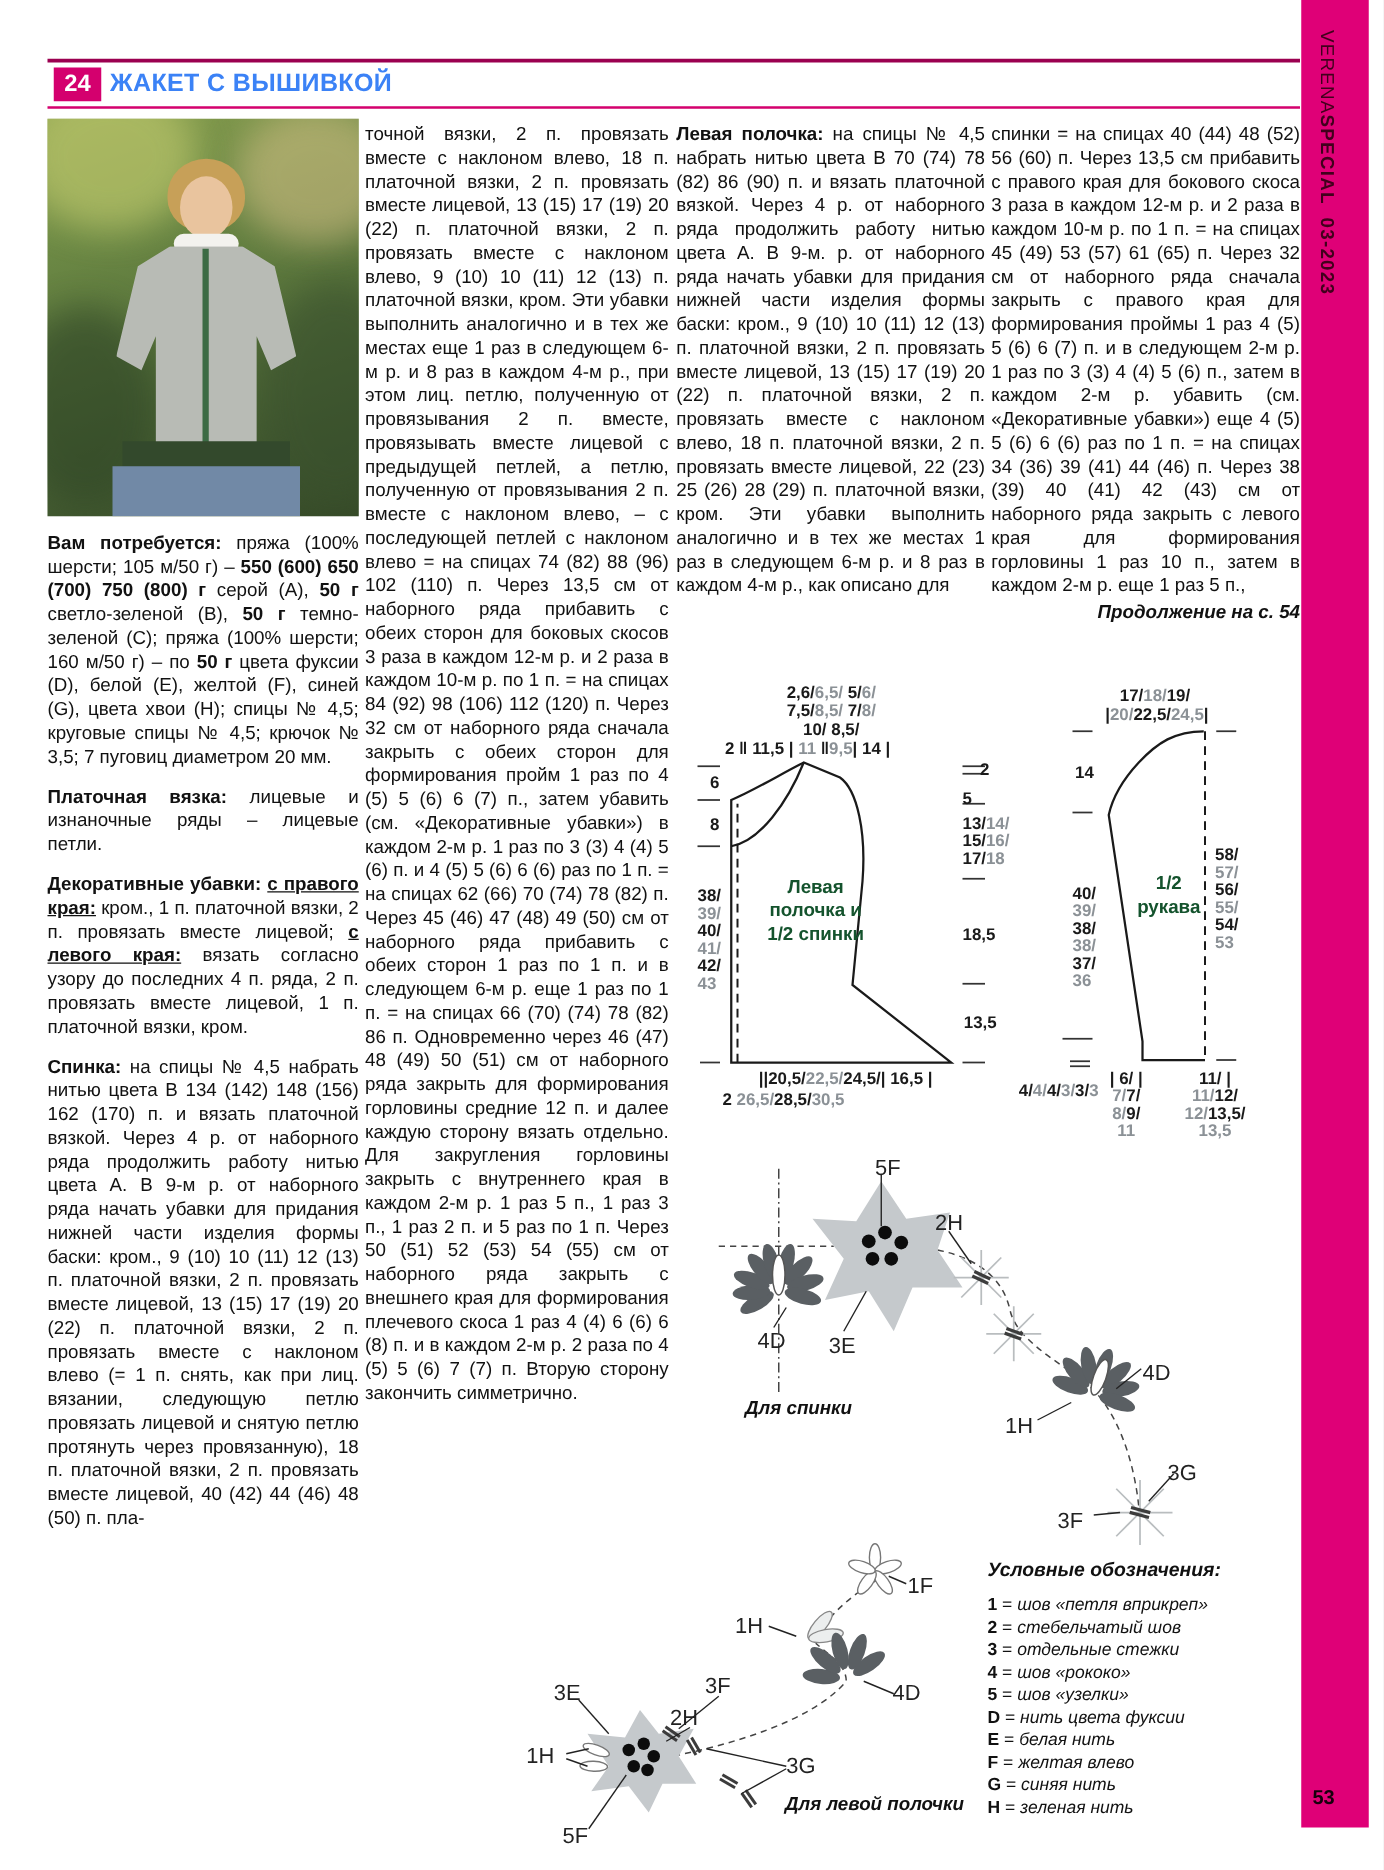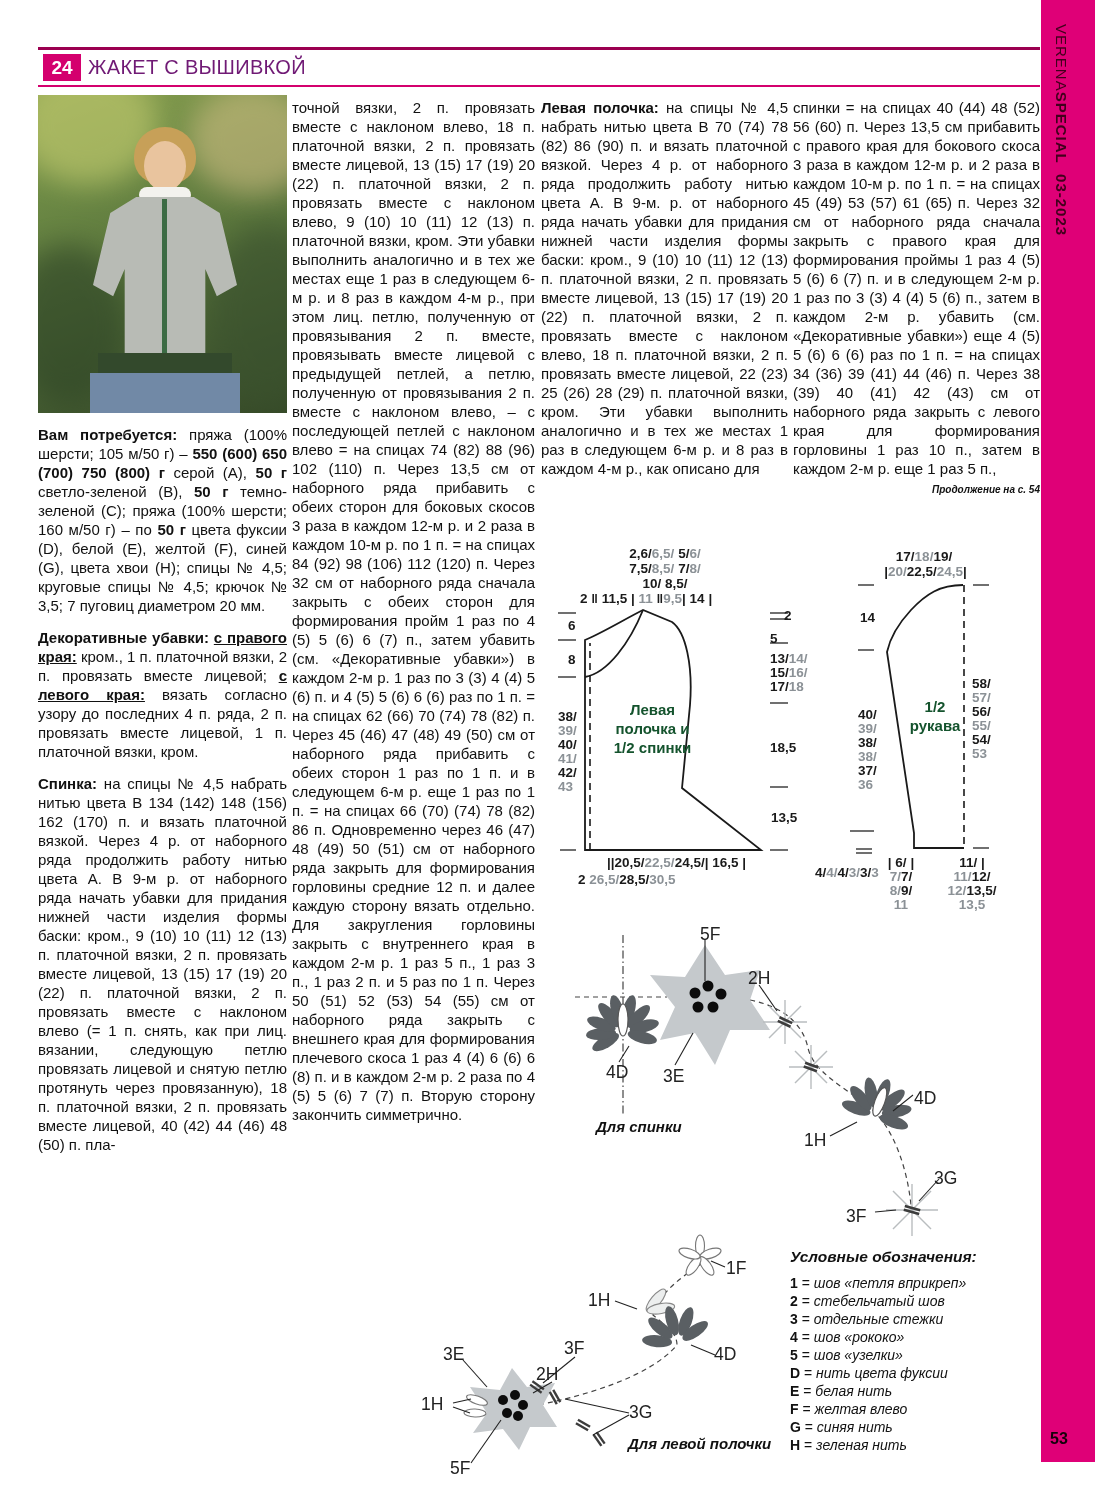--- a/index.html
+++ b/index.html
@@ -3,34 +3,34 @@
 <meta charset="utf-8">
 <style>
   html,body{margin:0;padding:0;background:#e8e8e8;}
   #page{position:relative;width:1107px;height:1496px;background:#ffffff;overflow:hidden;
         font-family:"Liberation Sans","DejaVu Sans",sans-serif;color:#111;}
   
   .rule-top{position:absolute;left:38px;top:47px;width:1002px;height:3px;background:#9b0050;}
   .rule-sub{position:absolute;left:38px;top:85px;width:1002px;height:2px;background:#d4006e;}
   .badge{position:absolute;left:43px;top:54px;width:38px;height:27px;background:#d4006e;color:#fff;
          font-weight:700;font-size:19px;display:flex;align-items:center;justify-content:center;}
-  .ptitle{position:absolute;left:88px;top:56px;font-size:20px;font-weight:400;color:#701a75;letter-spacing:.3px;}
+  .ptitle{position:absolute;left:88px;top:56px;font-size:20px;font-weight:700;color:#3b82f6;letter-spacing:.3px;}
   
   .sidebar{position:absolute;left:1041px;top:0;width:54px;height:1462px;background:#df0077;}
   .sidetext{position:absolute;left:12px;top:24px;writing-mode:vertical-rl;color:#41001c;
             font-size:15px;letter-spacing:1px;white-space:nowrap;}
   .sidetext b{font-weight:700;}
   .pagenum{position:absolute;left:1050px;top:1430px;font-size:16px;font-weight:700;color:#16000c;}
   
   .col{position:absolute;text-align:justify;font-size:15px;line-height:19px;}
   .col p{margin:0 0 13px 0;}
   .seg-b{font-weight:700;}
   .seg-u{font-weight:700;text-decoration:underline;}
   .seg-g{color:#8b9196;}
-  .cont{font-weight:700;font-style:italic;text-align:right;font-size:10px;margin-top:2px;}
+  .cont{font-weight:700;font-style:italic;text-align:right;font-size:15px;margin-top:2px;}
   
   .photo{position:absolute;left:38px;top:95px;width:249px;height:318px;overflow:hidden;
          background:linear-gradient(160deg,#8aa04f 0%,#6d8a45 25%,#55703a 55%,#41582f 80%,#364a28 100%);}
   .photo .blob{position:absolute;border-radius:50%;filter:blur(14px);}
   .ph-hair{position:absolute;left:96px;top:32px;width:62px;height:58px;border-radius:50% 50% 45% 45%;background:#c7a058;}
   .ph-face{position:absolute;left:106px;top:46px;width:42px;height:50px;border-radius:50%;background:#e9c49e;}
   .ph-collar{position:absolute;left:101px;top:92px;width:52px;height:16px;border-radius:8px;background:#f3f2ee;}
   .ph-jacket{position:absolute;left:55px;top:102px;width:144px;height:160px;background:#b8bbb5;
              clip-path:polygon(30% 0,70% 0,88% 10%,100% 55%,86% 62%,78% 45%,78% 100%,22% 100%,22% 45%,14% 62%,0 55%,12% 10%);}
   .ph-trim{position:absolute;left:124px;top:104px;width:5px;height:156px;background:#3c6b44;}
@@ -76,20 +76,21 @@
     <div class="ph-face"></div>
     <div class="ph-collar"></div>
     <div class="ph-jacket"></div>
     <div class="ph-trim"></div>
     <div class="ph-skirtband"></div>
     <div class="ph-skirt"></div>
   </div>
 
   <div class="col" style="left:38px;top:425px;width:249px;">
     <p><span class="seg-b">Вам потребуется: </span><span>пряжа (100% шерсти; 105 м/50 г) – </span><span class="seg-b">550 (600) 650 (700) 750 (800) г</span><span> серой (А), </span><span class="seg-b">50 г</span><span> светло-зеленой (В), </span><span class="seg-b">50 г</span><span> темно-зеленой (С); пряжа (100% шерсти; 160 м/50 г) – по </span><span class="seg-b">50 г</span><span> цвета фуксии (D), белой (Е), желтой (F), синей (G), цвета хвои (Н); спицы № 4,5; круговые спицы № 4,5; крючок № 3,5; 7 пуговиц диаметром 20 мм.</span></p>
+    <p><span class="seg-b">Платочная вязка: </span><span>лицевые и изнаночные ряды – лицевые петли.</span></p>
     <p><span class="seg-b">Декоративные убавки: </span><span class="seg-u">с правого края:</span><span> кром., 1 п. платочной вязки, 2 п. провязать вместе лицевой; </span><span class="seg-u">с левого края:</span><span> вязать согласно узору до последних 4 п. ряда, 2 п. провязать вместе лицевой, 1 п. платочной вязки, кром.</span></p>
     <p><span class="seg-b">Спинка: </span><span>на спицы № 4,5 набрать нитью цвета В 134 (142) 148 (156) 162 (170) п. и вязать платочной вязкой. Через 4 р. от наборного ряда продолжить работу нитью цвета А. В 9-м р. от наборного ряда начать убавки для придания нижней части изделия формы баски: кром., 9 (10) 10 (11) 12 (13) п. платочной вязки, 2 п. провязать вместе лицевой, 13 (15) 17 (19) 20 (22) п. платочной вязки, 2 п. провязать вместе с наклоном влево (= 1 п. снять, как при лиц. вязании, следующую петлю провязать лицевой и снятую петлю протянуть через провязанную), 18 п. платочной вязки, 2 п. провязать вместе лицевой, 40 (42) 44 (46) 48 (50) п. пла-</span></p>
   </div>
 
   <div class="col" style="left:292px;top:98px;width:243px;">
     <p><span>точной вязки, 2 п. провязать вместе с наклоном влево, 18 п. платочной вязки, 2 п. провязать вместе лицевой, 13 (15) 17 (19) 20 (22) п. платочной вязки, 2 п. провязать вместе с наклоном влево, 9 (10) 10 (11) 12 (13) п. платочной вязки, кром. Эти убавки выполнить аналогично и в тех же местах еще 1 раз в следующем 6-м р. и 8 раз в каждом 4-м р., при этом лиц. петлю, полученную от провязывания 2 п. вместе, провязывать вместе лицевой с предыдущей петлей, а петлю, полученную от провязывания 2 п. вместе с наклоном влево, – с последующей петлей с наклоном влево = на спицах 74 (82) 88 (96) 102 (110) п. Через 13,5 см от наборного ряда прибавить с обеих сторон для боковых скосов 3 раза в каждом 12-м р. и 2 раза в каждом 10-м р. по 1 п. = на спицах 84 (92) 98 (106) 112 (120) п. Через 32 см от наборного ряда сначала закрыть с обеих сторон для формирования пройм 1 раз по 4 (5) 5 (6) 6 (7) п., затем убавить (см. «Декоративные убавки») в каждом 2-м р. 1 раз по 3 (3) 4 (4) 5 (6) п. и 4 (5) 5 (6) 6 (6) раз по 1 п. = на спицах 62 (66) 70 (74) 78 (82) п. Через 45 (46) 47 (48) 49 (50) см от наборного ряда прибавить с обеих сторон 1 раз по 1 п. и в следующем 6-м р. еще 1 раз по 1 п. = на спицах 66 (70) (74) 78 (82) 86 п. Одновременно через 46 (47) 48 (49) 50 (51) см от наборного ряда закрыть для формирования горловины средние 12 п. и далее каждую сторону вязать отдельно. Для закругления горловины закрыть с внутреннего края в каждом 2-м р. 1 раз 5 п., 1 раз 3 п., 1 раз 2 п. и 5 раз по 1 п. Через 50 (51) 52 (53) 54 (55) см от наборного ряда закрыть с внешнего края для формирования плечевого скоса 1 раз 4 (4) 6 (6) 6 (8) п. и в каждом 2-м р. 2 раза по 4 (5) 5 (6) 7 (7) п. Вторую сторону закончить симметрично.</span></p>
   </div>
 
   <div class="col" style="left:541px;top:98px;width:247px;">
     <p><span class="seg-b">Левая полочка: </span><span>на спицы № 4,5 набрать нитью цвета В 70 (74) 78 (82) 86 (90) п. и вязать платочной вязкой. Через 4 р. от наборного ряда продолжить работу нитью цвета А. В 9-м. р. от наборного ряда начать убавки для придания нижней части изделия формы баски: кром., 9 (10) 10 (11) 12 (13) п. платочной вязки, 2 п. провязать вместе лицевой, 13 (15) 17 (19) 20 (22) п. платочной вязки, 2 п. провязать вместе с наклоном влево, 18 п. платочной вязки, 2 п. провязать вместе лицевой, 22 (23) 25 (26) 28 (29) п. платочной вязки, кром. Эти убавки выполнить аналогично и в тех же местах 1 раз в следующем 6-м р. и 8 раз в каждом 4-м р., как описано для</span></p>

